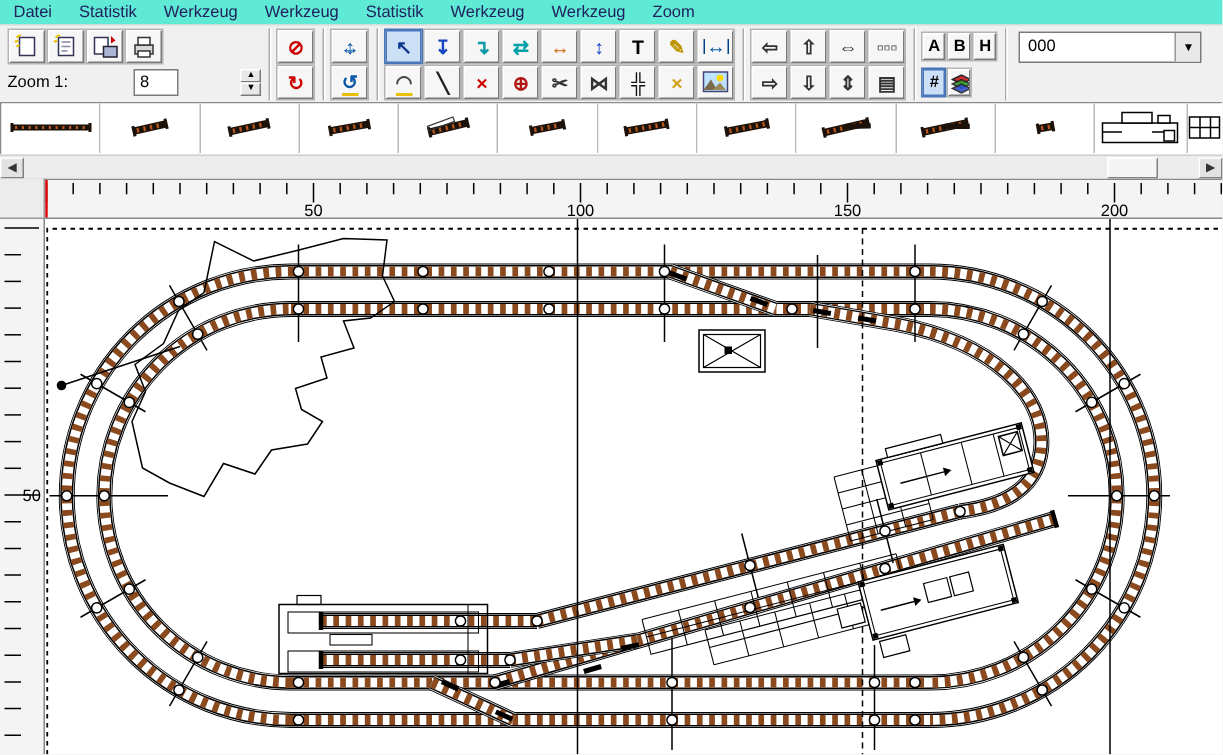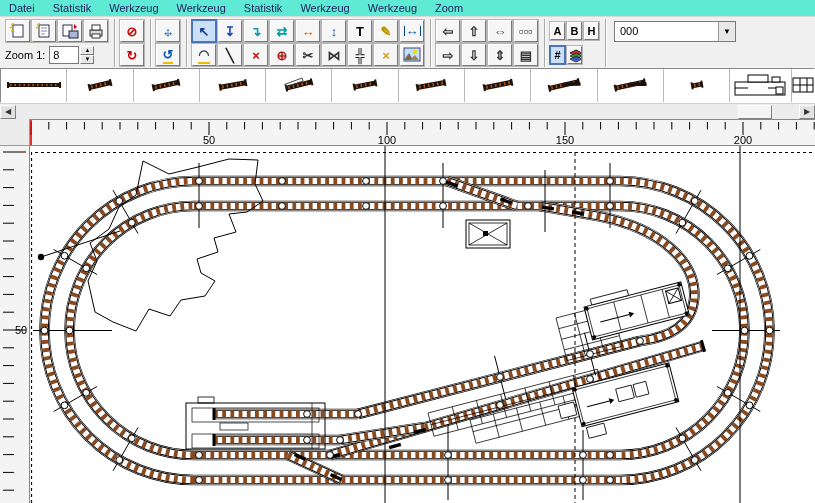--- a/index.html
+++ b/index.html
@@ -20,21 +20,21 @@
   .tb-btn { width:24px; height:22px; margin:0 1px; background:#f6f6f6;
     border:1px solid; border-color:#ffffff #7a7a7a #7a7a7a #ffffff; outline:1px solid #b5b5b5;
     display:flex; align-items:center; justify-content:center; font-size:13px; font-weight:bold;
     position:relative; cursor:pointer; }
   .tb-btn.small { width:15px; height:18px; font-size:11px; }
   .tb-btn.active { background:#cbdff7; border-color:#4a76b8; outline-color:#4a76b8; }
   .tb-btn .g2 { position:absolute; left:0; top:0; width:100%; height:100%;
     display:flex; align-items:center; justify-content:center; }
   .tb-btn.measure span { border-left:1.5px solid #004488; border-right:1.5px solid #004488; padding:0 1px; line-height:10px;}
   .tb-btn.underbar span { border-bottom:2px solid #e8c000; }
-  .zoomctrl { display:flex; align-items:center; font-size:11px; height:22px; }
+  .zoomctrl { display:flex; align-items:center; font-size:11px; height:22px;gap:40px; }
   .zoomctrl input { width:30px; height:18px; border:1px solid #7a7a7a; font-size:11px; padding:1px 3px;
     font-family:"Liberation Sans",sans-serif; margin-left:4px; }
   .spin { display:flex; flex-direction:column; margin-left:1px; }
   .spin button { width:14px; height:9px; font-size:6px; line-height:5px; background:#e8e8e8;
     border:1px solid; border-color:#fff #7a7a7a #7a7a7a #fff; cursor:pointer; padding:0; }
   .combo { display:flex; width:122px; height:21px; border:1px solid #7a7a7a; background:#fff; margin-left:4px; }
   .combo .val { flex:1; font-size:11px; padding:3px 5px; }
   .combo .drop { width:17px; background:#e8e8e8; border-left:1px solid #9a9a9a; font-size:8px;
     display:flex; align-items:center; justify-content:center; cursor:pointer; }
 

